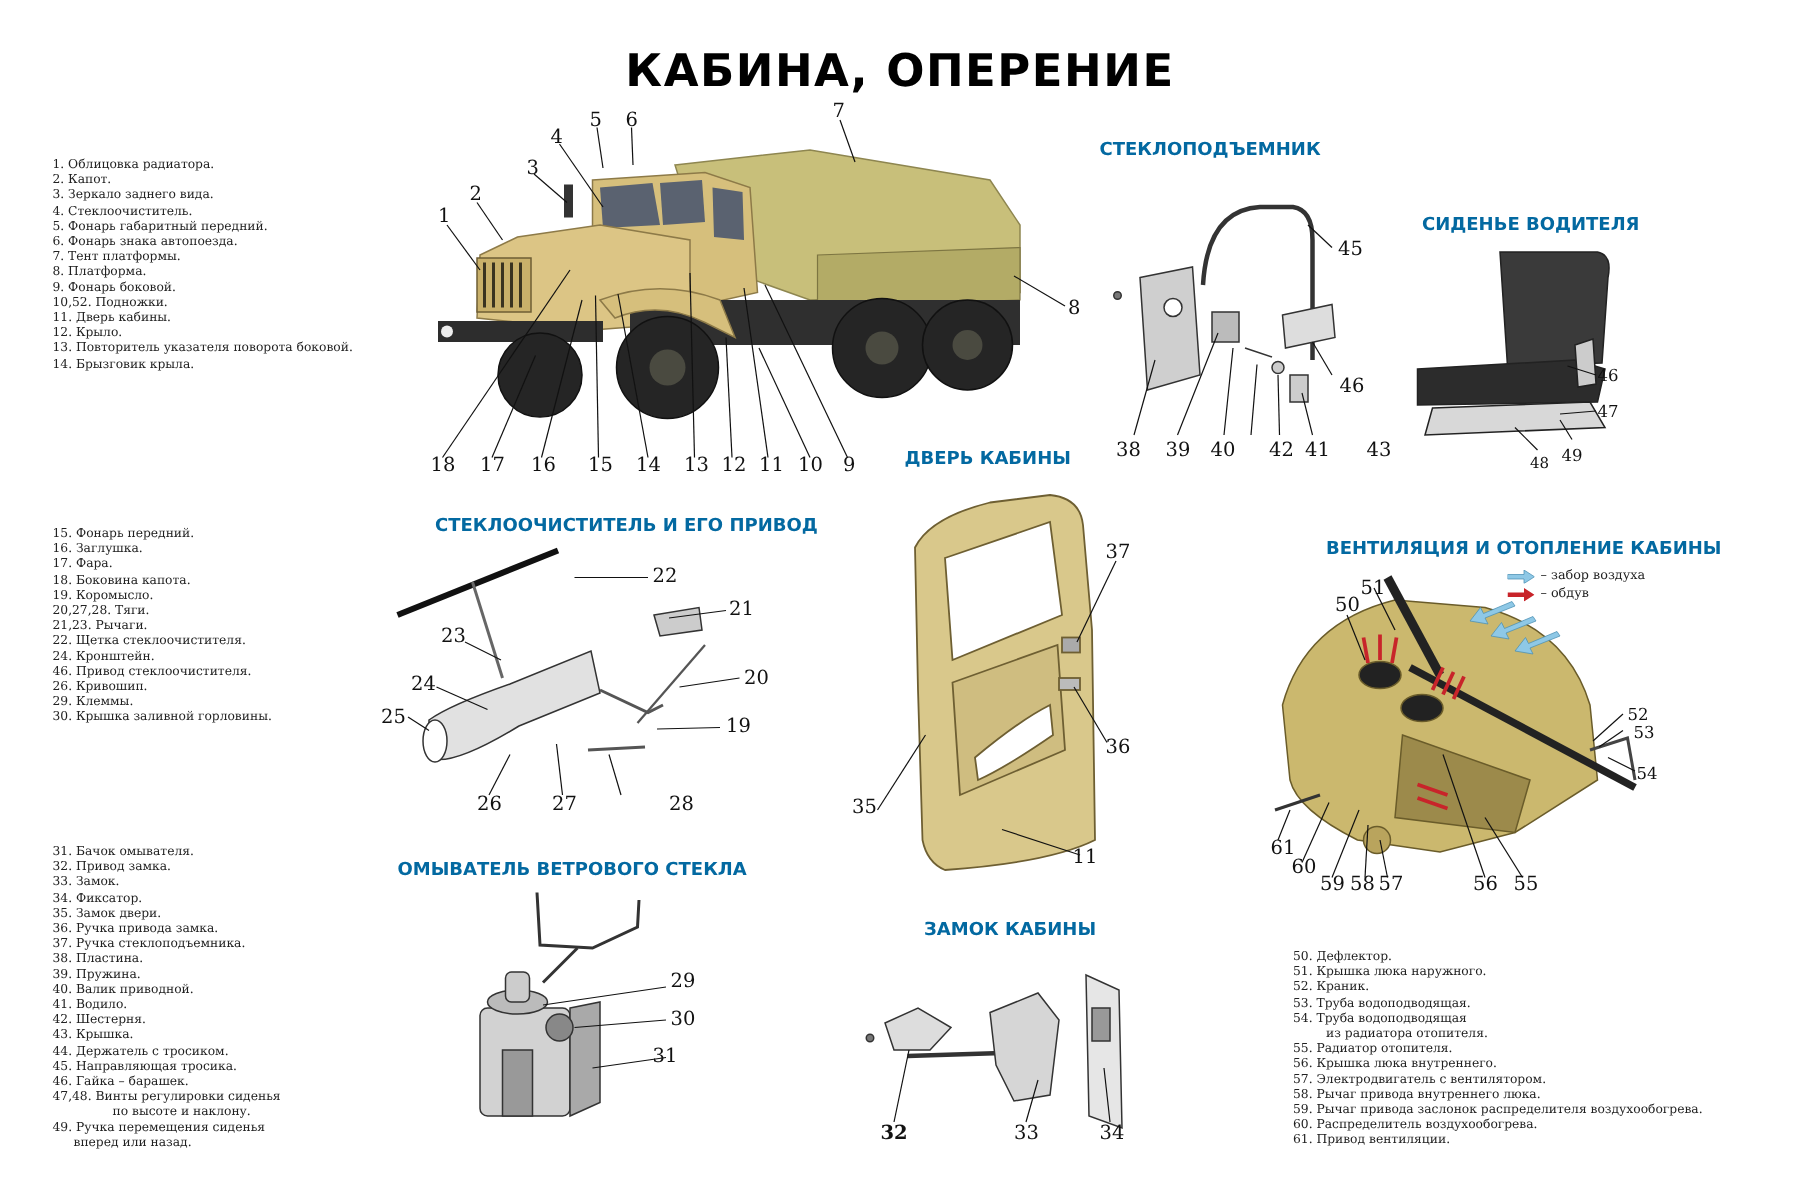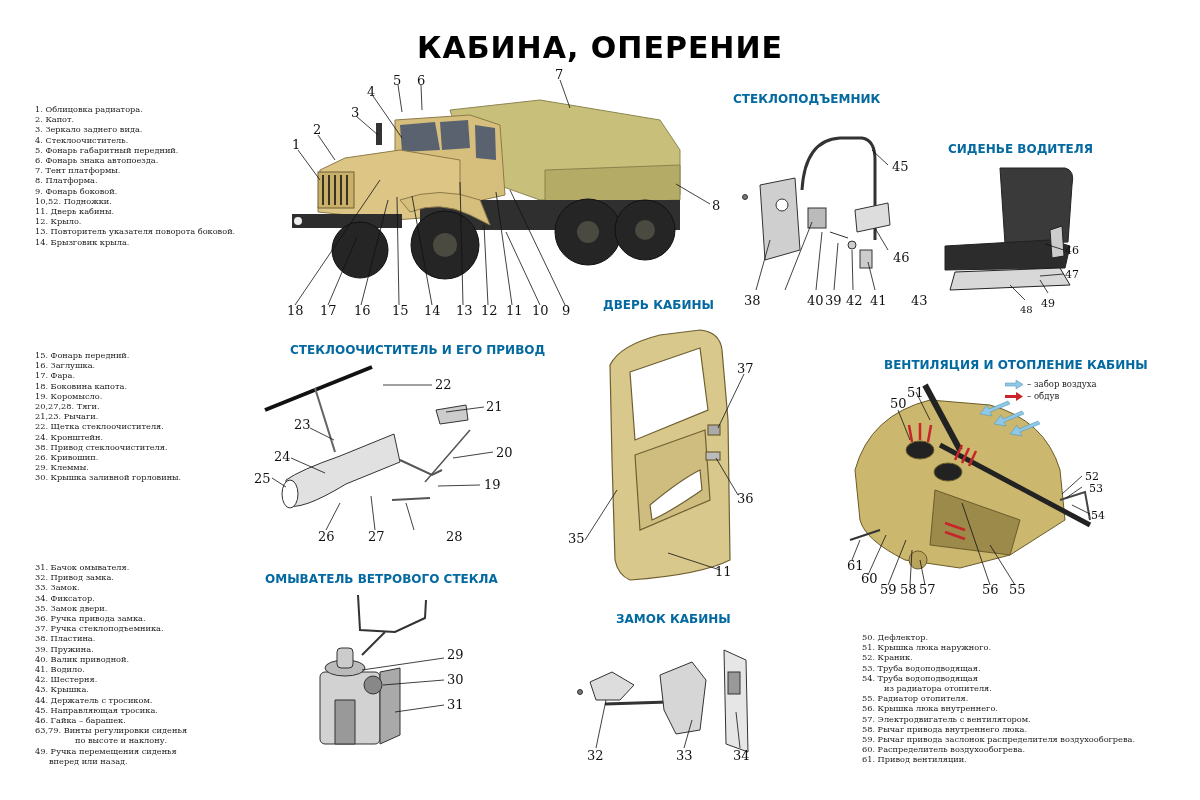--- a/index.html
+++ b/index.html
@@ -56,21 +56,21 @@
 <ul class="legend" style="left:35px; top:350px;">
   <li>15.  Фонарь передний.</li>
   <li>16.  Заглушка.</li>
   <li>17.  Фара.</li>
   <li>18.  Боковина капота.</li>
   <li>19.  Коромысло.</li>
   <li>20,27,28.  Тяги.</li>
   <li>21,23.  Рычаги.</li>
   <li>22.  Щетка стеклоочистителя.</li>
   <li>24.  Кронштейн.</li>
-  <li>38.  Привод  стеклоочистителя.</li>
+  <li>46.  Привод  стеклоочистителя.</li>
   <li>26.  Кривошип.</li>
   <li>29.  Клеммы.</li>
   <li>30.  Крышка заливной горловины.</li>
 </ul>
 
 <ul class="legend" style="left:35px; top:562px;">
   <li>31.  Бачок омывателя.</li>
   <li>32.  Привод  замка.</li>
   <li>33.  Замок.</li>
   <li>34.  Фиксатор.</li>
@@ -79,21 +79,21 @@
   <li>37.  Ручка стеклоподъемника.</li>
   <li>38.  Пластина.</li>
   <li>39.  Пружина.</li>
   <li>40.  Валик приводной.</li>
   <li>41.  Водило.</li>
   <li>42.  Шестерня.</li>
   <li>43.  Крышка.</li>
   <li>44.  Держатель с тросиком.</li>
   <li>45.  Направляющая тросика.</li>
   <li>46.  Гайка – барашек.</li>
-  <li>63,79.  Винты регулировки сиденья</li>
+  <li>47,48.  Винты регулировки сиденья</li>
   <li class="indent" style="padding-left:40px">по высоте и наклону.</li>
   <li>49.  Ручка перемещения сиденья</li>
   <li class="indent" style="padding-left:14px">вперед  или назад.</li>
 </ul>
 
 <ul class="legend" style="left:862px; top:632px;">
   <li>50.  Дефлектор.</li>
   <li>51.  Крышка люка наружного.</li>
   <li>52.  Краник.</li>
   <li>53.  Труба водоподводящая.</li>
@@ -358,21 +358,21 @@
 <div class="callout" style="left:506px; top:303px;">11</div>
 <div class="callout" style="left:481px; top:303px;">12</div>
 <div class="callout" style="left:456px; top:303px;">13</div>
 <div class="callout" style="left:424px; top:303px;">14</div>
 <div class="callout" style="left:392px; top:303px;">15</div>
 <div class="callout" style="left:354px; top:303px;">16</div>
 <div class="callout" style="left:320px; top:303px;">17</div>
 <div class="callout" style="left:287px; top:303px;">18</div>
 
 <div class="callout" style="left:744px; top:293px;">38</div>
-<div class="callout" style="left:777px; top:293px;margin-left:48px;">39</div>
+<div class="callout" style="left:777px; top:293px;">39</div>
 <div class="callout" style="left:807px; top:293px;">40</div>
 <div class="callout" style="left:826px; top:293px;margin-left:44px;">41</div>
 <div class="callout" style="left:846px; top:293px;">42</div>
 <div class="callout" style="left:911px; top:293px;">43</div>
 <div class="callout" style="left:892px; top:159px;">45</div>
 <div class="callout" style="left:893px; top:250px;">46</div>
 
 <div class="callout" style="left:1065px; top:244px; font-size:11px;">46</div>
 <div class="callout" style="left:1065px; top:268px; font-size:11px;">47</div>
 <div class="callout" style="left:1020px; top:304px; font-size:10px;">48</div>
@@ -402,17 +402,17 @@
 <div class="callout" style="left:1009px; top:582px;">55</div>
 <div class="callout" style="left:982px; top:582px;">56</div>
 <div class="callout" style="left:919px; top:582px;">57</div>
 <div class="callout" style="left:900px; top:582px;">58</div>
 <div class="callout" style="left:880px; top:582px;">59</div>
 <div class="callout" style="left:861px; top:571px;">60</div>
 <div class="callout" style="left:847px; top:558px;">61</div>
 
 <div class="callout" style="left:447px; top:647px;">29</div>
 <div class="callout" style="left:447px; top:672px;">30</div>
-<div class="callout" style="left:447px; top:697px;">31</div>
-
-<div class="callout" style="left:587px; top:748px;">32</div>
+<div class="callout" style="left:435px; top:697px;">31</div>
+
+<div class="callout" style="left:587px; top:748px;font-weight:bold;">32</div>
 <div class="callout" style="left:676px; top:748px;">33</div>
 <div class="callout" style="left:733px; top:748px;">34</div>
 
 </body></html>

